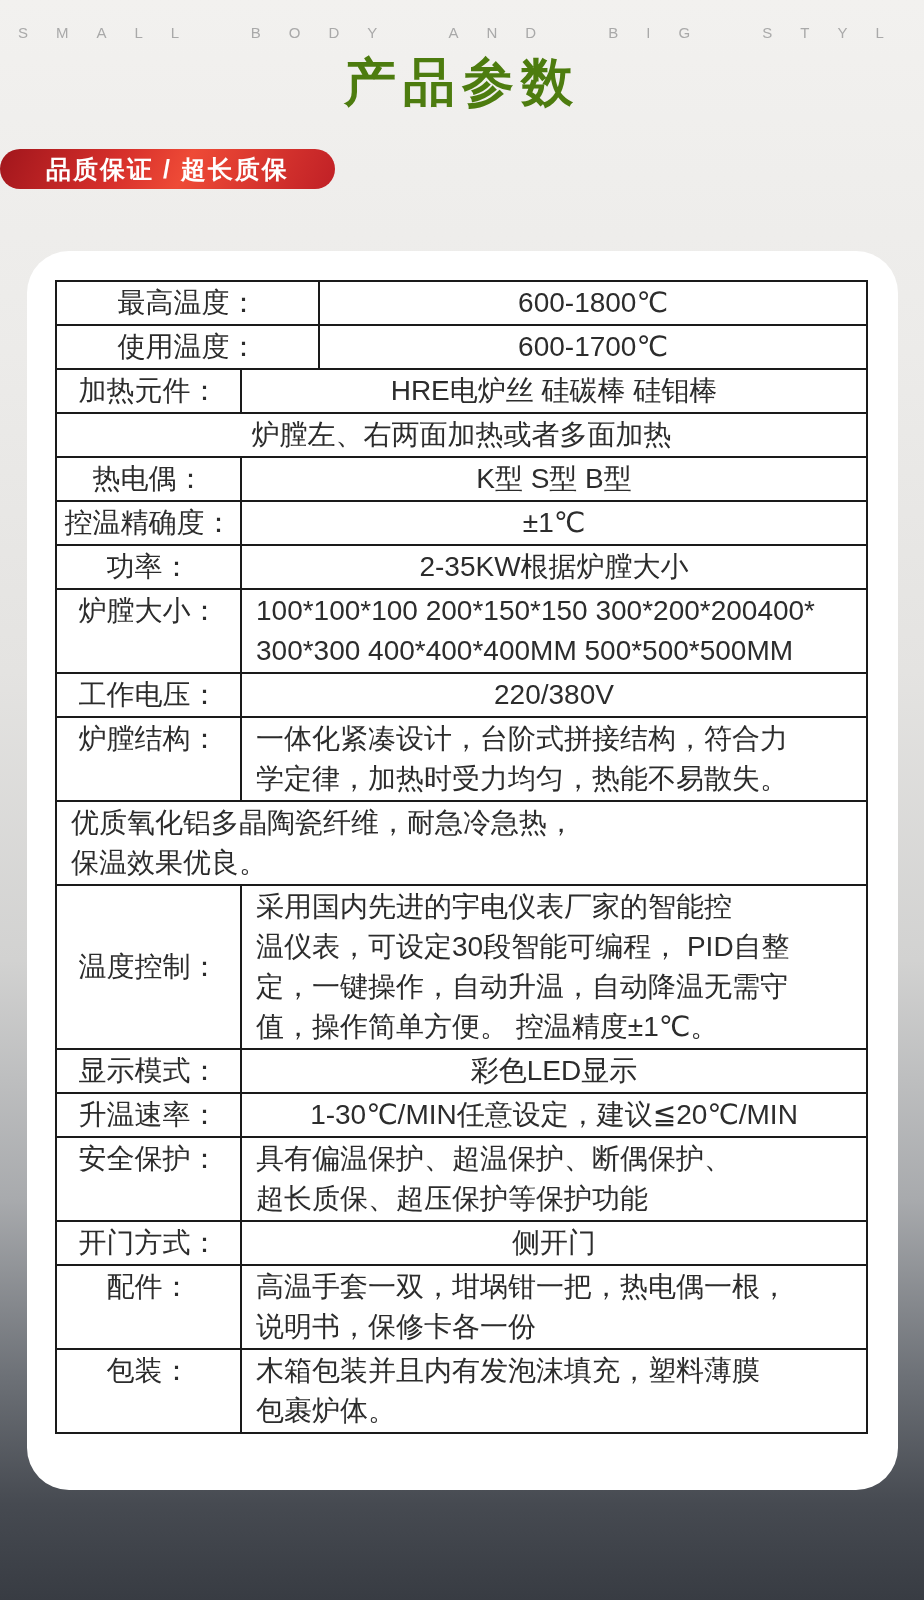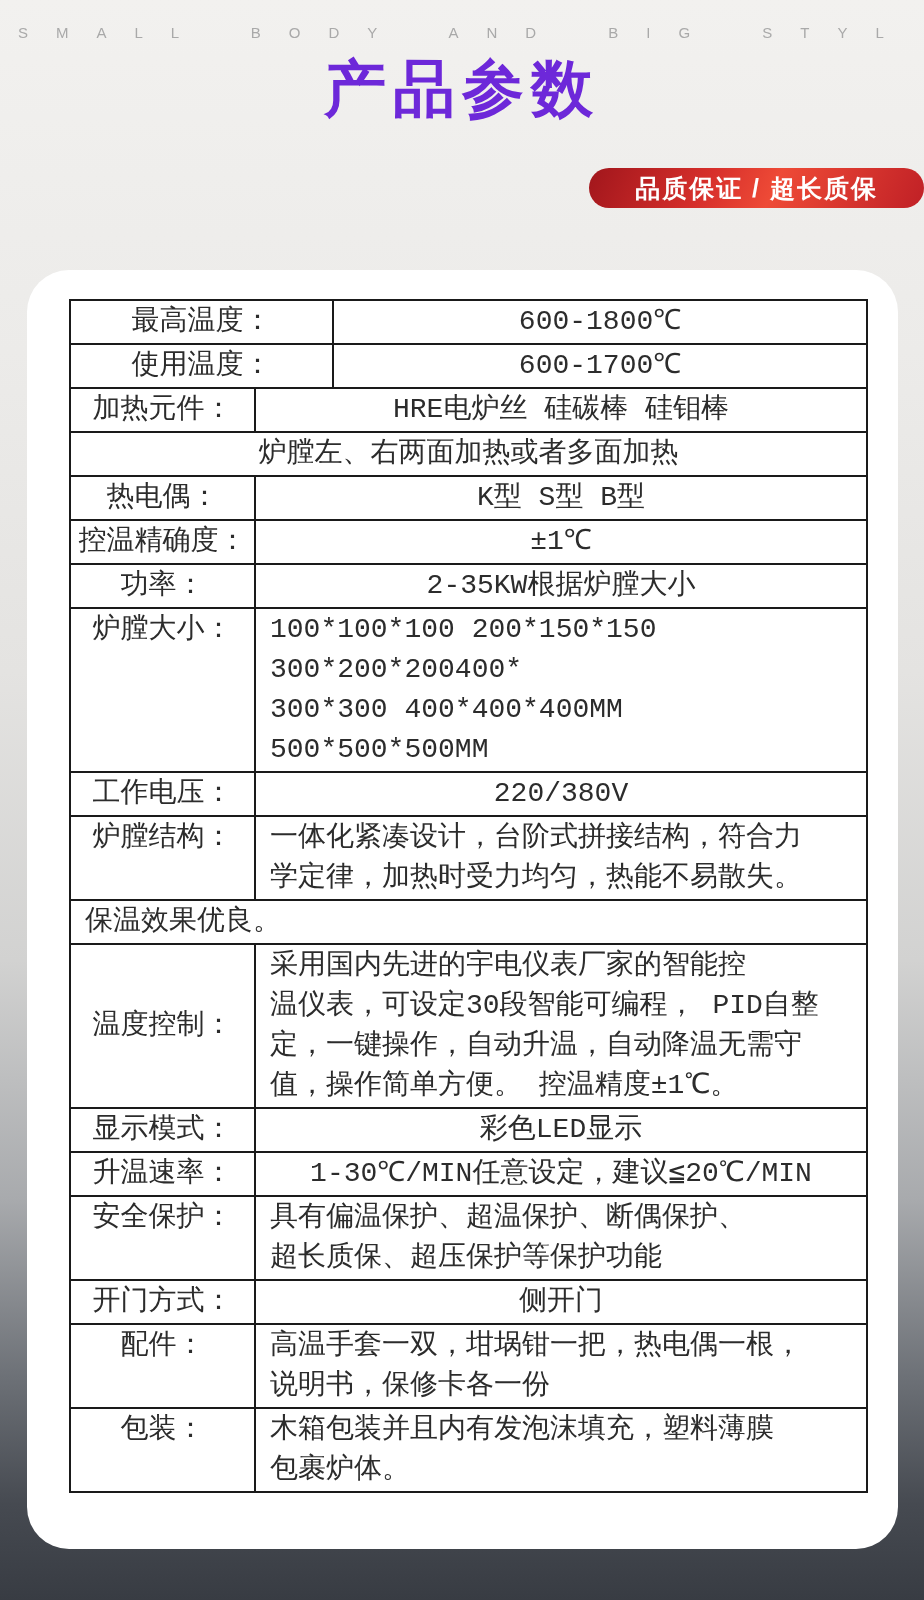--- a/index.html
+++ b/index.html
@@ -27,48 +27,47 @@
     font-weight: 400;
     color: #a9a9a9;
     letter-spacing: 28px;
     word-spacing: 12px;
     white-space: nowrap;
     overflow: hidden;
   }
   .page-title {
     margin-top: 10px;
     text-align: center;
-    font-size: 62px;
+    font-size: 52px;
     line-height: 1.22;
     font-weight: 700;
     letter-spacing: 7px;
-    color: #6d28d9;
-  }
-  .badge-wrap { text-align: right; margin-top: 12px; }
+    color: #4d7c0f;
+  }
+  .badge-wrap { text-align: left; margin-top: 12px; }
   .quality-badge {
     display: inline-block;
     height: 40px;
     line-height: 40px;
     padding: 0 46px;
     border-radius: 21px;
     background: linear-gradient(115deg, #a1161c 0%, #d62f2b 35%, #ee4a36 55%, #c02026 100%);
     color: #ffffff;
     font-size: 25px;
     font-weight: 700;
     letter-spacing: 2px;
   }
 
   
   .spec-card {
     margin: 62px 26px 0 27px;
     background: #ffffff;
     border-radius: 42px;
-    padding: 29px 30px 56px 42px;
+    padding: 29px 30px 56px 28px;
     box-sizing: border-box;
-    font-family: Liberation Mono, monospace;
   }
   .spec-table {
     border: 2px solid #1a1a1a;
     background: #ffffff;
   }
   .row { display: flex; }
   .row + .row { border-top: 2px solid #1a1a1a; }
   .cell {
     box-sizing: border-box;
     font-size: 28px;
@@ -170,20 +169,21 @@
       </div>
       <div class="row">
         <div class="cell label">炉膛结构：</div>
         <div class="cell value left">
           <div class="line">一体化紧凑设计，台阶式拼接结构，符合力</div>
           <div class="line">学定律，加热时受力均匀，热能不易散失。</div>
         </div>
       </div>
       <div class="row">
         <div class="cell value left">
+          <div class="line">优质氧化铝多晶陶瓷纤维，耐急冷急热，</div>
           <div class="line">保温效果优良。</div>
         </div>
       </div>
       <div class="row vcenter">
         <div class="cell label">温度控制：</div>
         <div class="cell value left">
           <div class="line">采用国内先进的宇电仪表厂家的智能控</div>
           <div class="line">温仪表，可设定30段智能可编程， PID自整</div>
           <div class="line">定，一键操作，自动升温，自动降温无需守</div>
           <div class="line">值，操作简单方便。 控温精度±1℃。</div>

